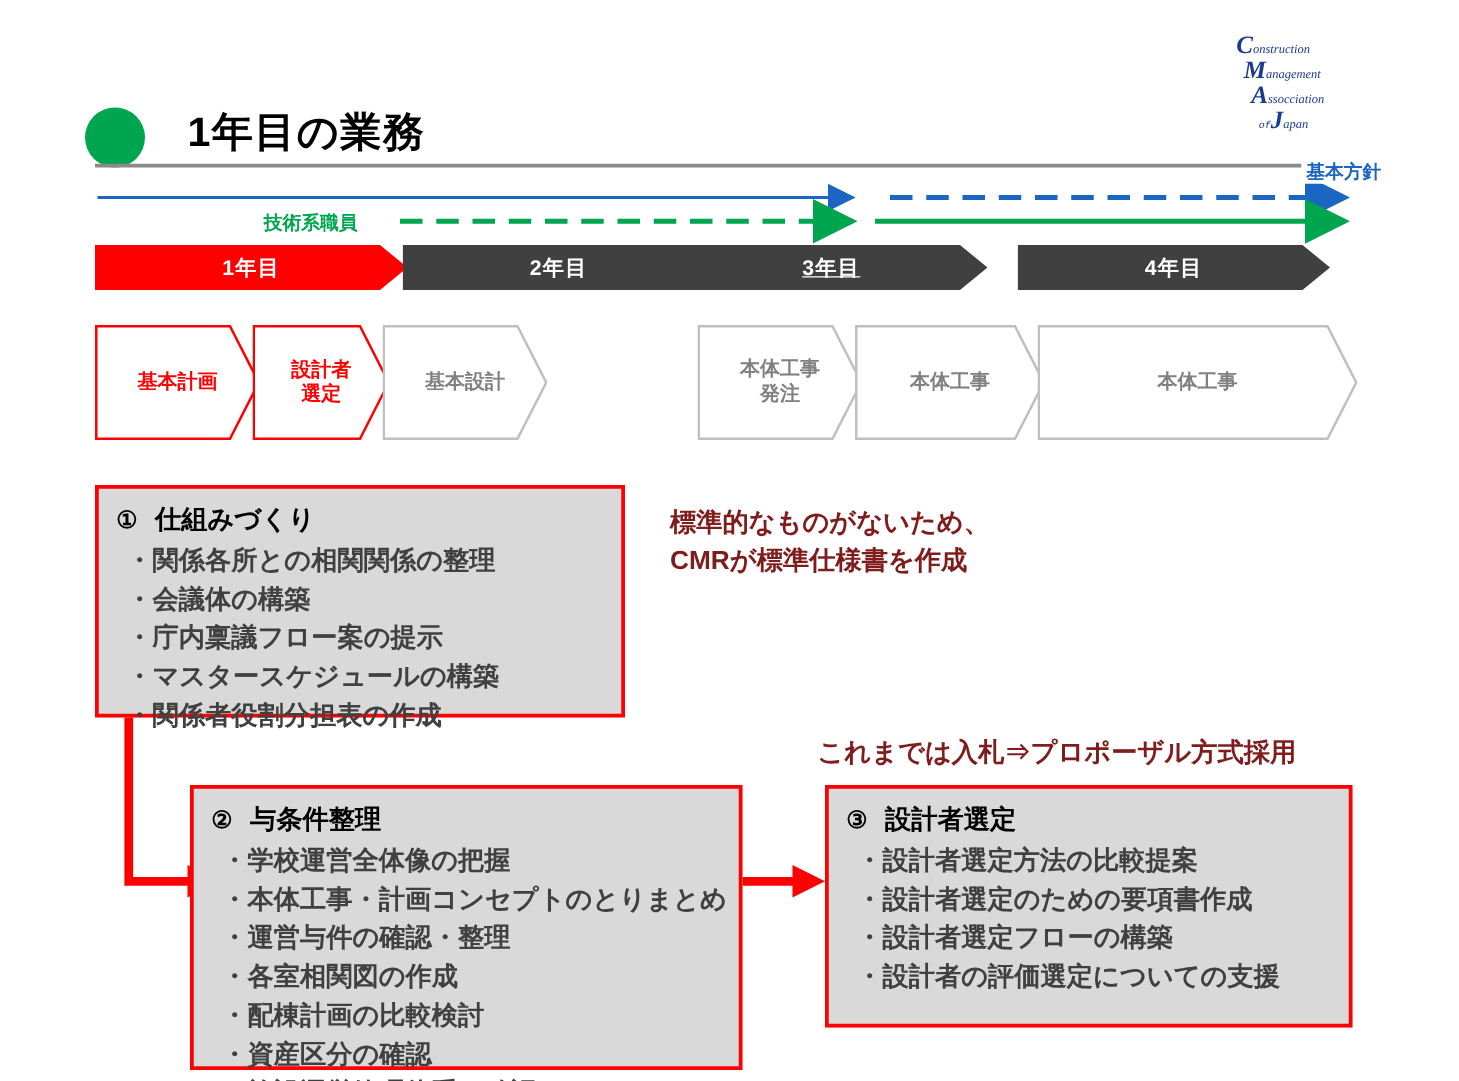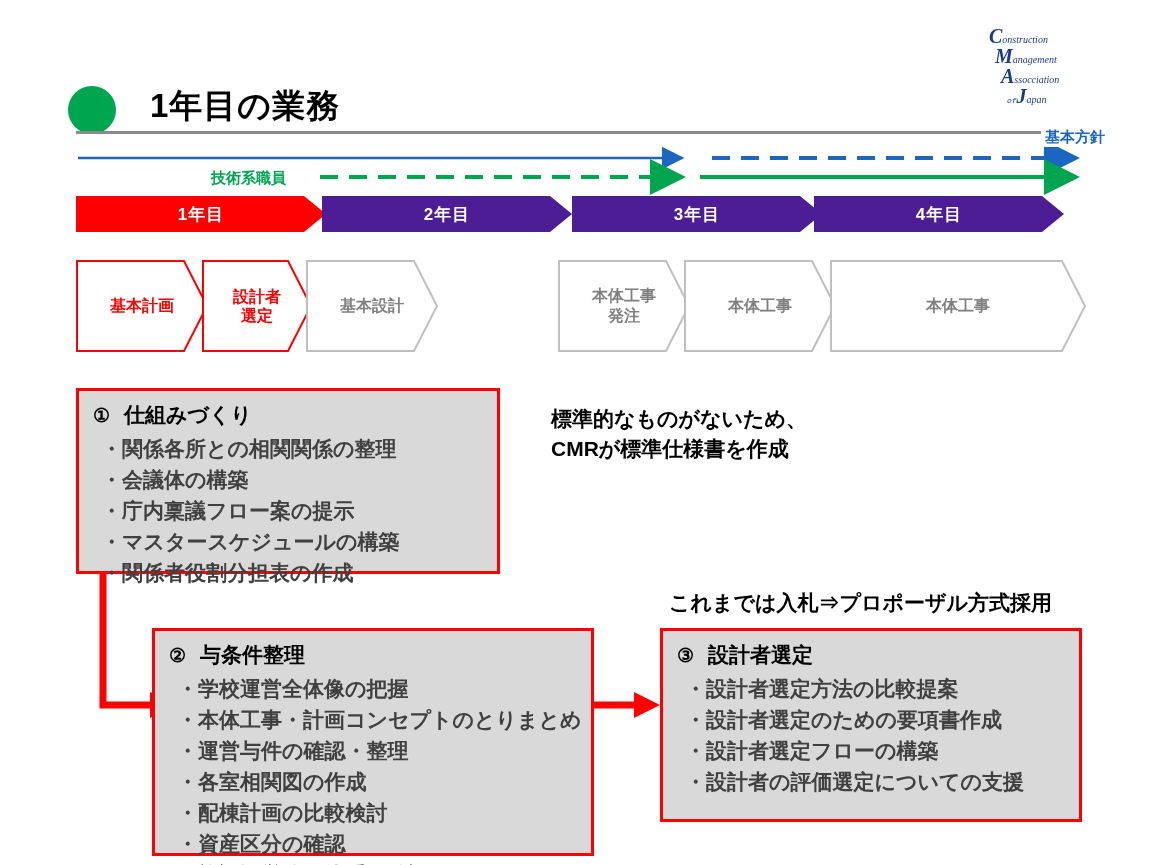--- a/index.html
+++ b/index.html
@@ -119,21 +119,21 @@
     display: flex;
     align-items: center;
     justify-content: center;
     color: #ffffff;
     font-size: 17px;
     font-weight: bold;
     letter-spacing: 1px;
     clip-path: polygon(0 0, calc(100% - 22px) 0, 100% 50%, calc(100% - 22px) 100%, 0 100%);
   }
   .chev.active { background: #ff0000; }
-  .chev.inactive { background: #4c1d95; }
+  .chev.inactive { background: #404040; }
 
   
   .phases {
     position: absolute;
     left: 76px;
     top: 260px;
     height: 92px;
     width: 1010px;
   }
   .phase {
@@ -187,26 +187,25 @@
     font-size: 21px;
     font-weight: bold;
     line-height: 1.48;
     color: #404040;
     white-space: nowrap;
   }
 
   
   .note {
     position: absolute;
-    color: #000000;
+    color: #7f1d1d;
     font-size: 21px;
     font-weight: bold;
     line-height: 1.45;
     white-space: pre-line;
-    margin-left: 15px;
   }
 </style>
 </head>
 <body>
 
 <div id="slide">
 
   <div class="logo">
     <div class="row r1">
       <span class="big">C</span>
@@ -259,21 +258,21 @@
   <div class="track-label blue" style="right:58px; top:128px;">基本方針</div>
   <div class="track-label green" style="left:207px; top:169px;">技術系職員</div>
 
   <div class="years">
     <div class="chev active" style="left:0px; width:250px;">
       <span>1年目</span>
     </div>
     <div class="chev inactive" style="left:246px; width:250px;">
       <span>2年目</span>
     </div>
-    <div class="chev inactive" style="left:496px; width:250px;">
+    <div class="chev inactive" style="left:464px; width:250px;text-decoration:underline;">
       <span>3年目</span>
     </div>
     <div class="chev inactive" style="left:738px; width:250px;">
       <span>4年目</span>
     </div>
   </div>
 
   <div class="phases">
 
     <div class="phase red" style="left:0px; width:132px;">

